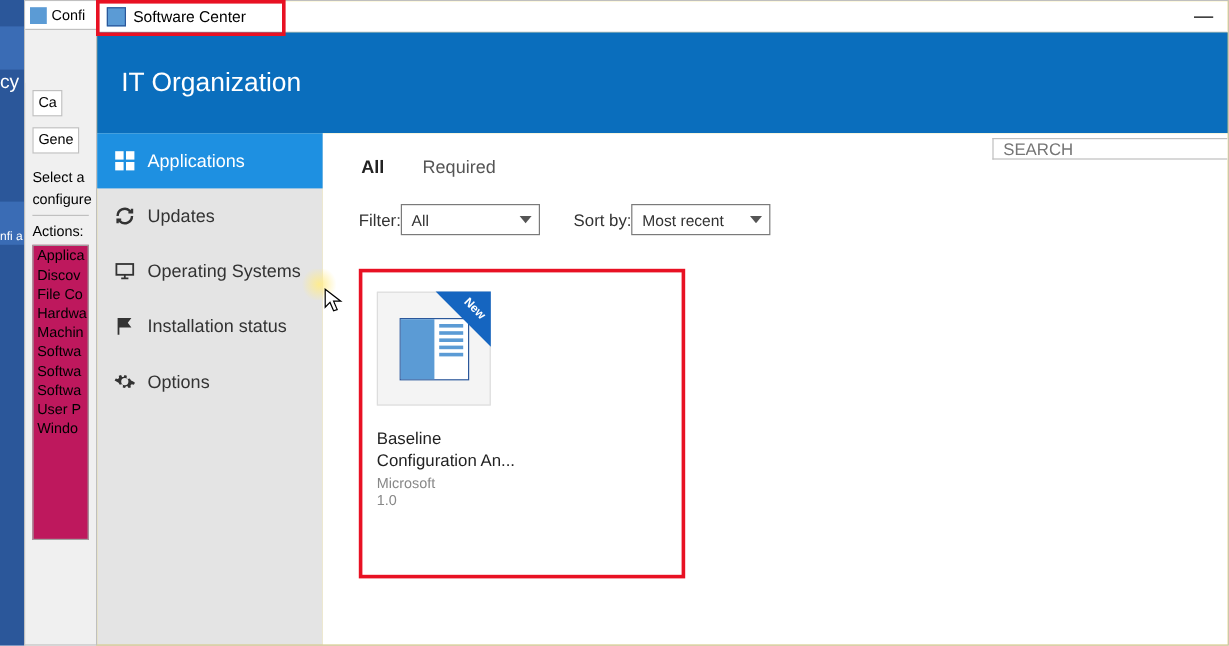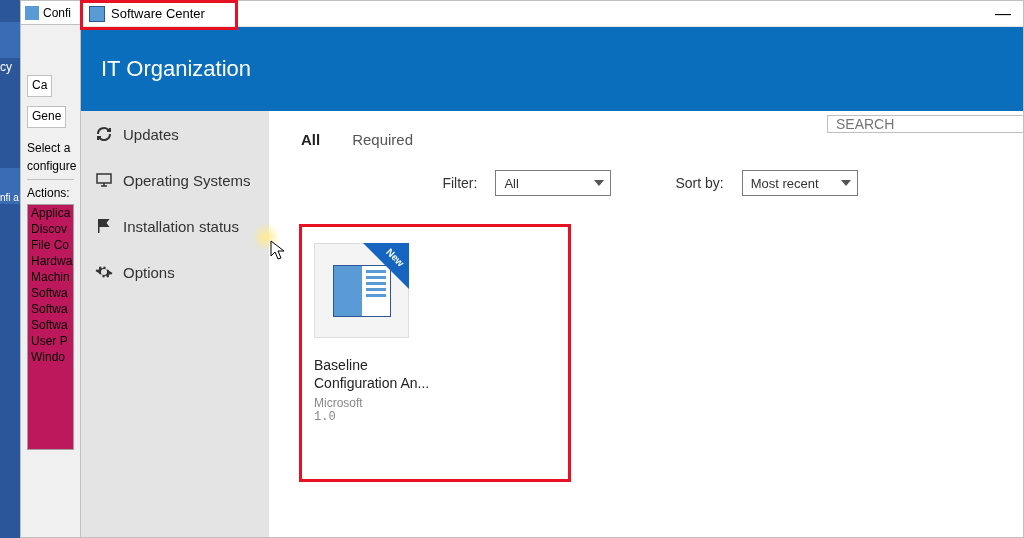--- a/index.html
+++ b/index.html
@@ -4,21 +4,21 @@
 <style>
   * { box-sizing: border-box; margin: 0; padding: 0; font-family: "Segoe UI", Arial, sans-serif; }
   html, body { width: 1024px; height: 538px; overflow: hidden; background: #fff; }
 
   
   .desktop-bg {
     position: absolute; left: 0; top: 0; width: 20px; height: 538px;
     background: #2b579a;
   }
   .desktop-icon1 { position:absolute; left:0; top:22px; width:20px; height:36px; background:#3a6cb5; }
-  .desktop-icon-text1 { position:absolute; left:0; top:60px; color:#fff; font-size:12px; }
+  .desktop-icon-text1 { position:absolute; left:0; top:60px; color:#fff; font-size:16px; }
   .desktop-icon2 { position:absolute; left:0; top:168px; width:20px; height:36px; background:#3a6cb5; }
   .desktop-icon-text2 { position:absolute; left:0; top:192px; color:#fff; font-size:10px; }
 
   
   .backwin {
     position: absolute; left: 20px; top: 0; width: 60px; height: 538px;
     background: #f0f0f0; border: 1px solid #c0c0c0; border-right: none;
     font-size: 12px; color:#000;
   }
   .backwin .titlebar {
@@ -93,21 +93,21 @@
   .view-tab { font-size:15px; color:#555; padding:6px 2px; cursor:pointer; }
   .view-tab.active { font-weight:600; color:#222; }
 
   .search {
     position:absolute; right:0; top:4px; width:196px; height:18px;
     border:1px solid #bfbfbf; font-size:14px; padding:0 8px; color:#666;
     border-right:none;
   }
 
   .controls-row {
-    display:flex; align-items:center; gap:18px; margin-top:16px; font-size:14px; color:#333;justify-content:center;
+    display:flex; align-items:center; margin-top:16px; font-size:14px; color:#333;
   }
   .ctl-label { }
   .select {
     border:1px solid #7a7a7a; height:26px; min-width:116px; padding:0 22px 0 8px;
     display:flex; align-items:center; position:relative; background:#fff; cursor:pointer;
     font-size:13px;
   }
   .select .caret {
     position:absolute; right:6px; top:50%; transform:translateY(-50%);
     width:0;height:0;border-left:5px solid transparent;border-right:5px solid transparent;
@@ -135,21 +135,21 @@
   .tile .thumb {
     width:58px; height:52px; background:#fff; border:1px solid #2b579a;
     display:flex;
   }
   .tile .thumb .tleft { width:28px; background:#5b9bd5; }
   .tile .thumb .tright { flex:1; display:flex; flex-direction:column; padding:4px; gap:3px;}
   .tile .thumb .tright span { height:3px; background:#5b9bd5; }
 
   .tile-title { margin-top:18px; font-size:14px; color:#222; line-height:1.3; }
   .tile-pub { font-size:12px; color:#888; margin-top:4px; }
-  .tile-ver { font-size:12px; color:#888;font-family:Liberation Mono, monospace; }
+  .tile-ver { font-size:12px; color:#888; }
 
   
   .cursor {
     position:absolute; left:270px; top:240px; z-index:60; pointer-events:none;
   }
   .highlight-spot {
     position:absolute; left:250px; top:224px; width:32px; height:26px;
     background: radial-gradient(circle, rgba(255,236,140,0.95) 0%, rgba(255,236,140,0) 70%);
     z-index:55; pointer-events:none;
   }
@@ -199,20 +199,31 @@
     <span class="sc-min">—</span>
   </div>
 
   <div class="brandbar">
     <span>IT Organization</span>
   </div>
 
   <div class="sc-body">
     <div class="sidebar">
 
+      <div class="nav-item active">
+        <span class="nav-icon">
+          <svg viewBox="0 0 18 18" fill="currentColor">
+              <rect x="1" y="1" width="7" height="7"></rect>
+              <rect x="10" y="1" width="7" height="7"></rect>
+              <rect x="1" y="10" width="7" height="7"></rect>
+              <rect x="10" y="10" width="7" height="7"></rect>
+            </svg>
+        </span>
+        <span>Applications</span>
+      </div>
 
       <div class="nav-item">
         <span class="nav-icon">
           <svg viewBox="0 0 18 18" fill="none" stroke="#333" stroke-width="2">
               <path d="M3 9a6 6 0 0 1 10-4.5L15 6"></path>
               <path d="M15 9a6 6 0 0 1-10 4.5L3 12"></path>
               <path d="M15 3v3h-3"></path>
               <path d="M3 15v-3h3"></path>
             </svg>
         </span>

